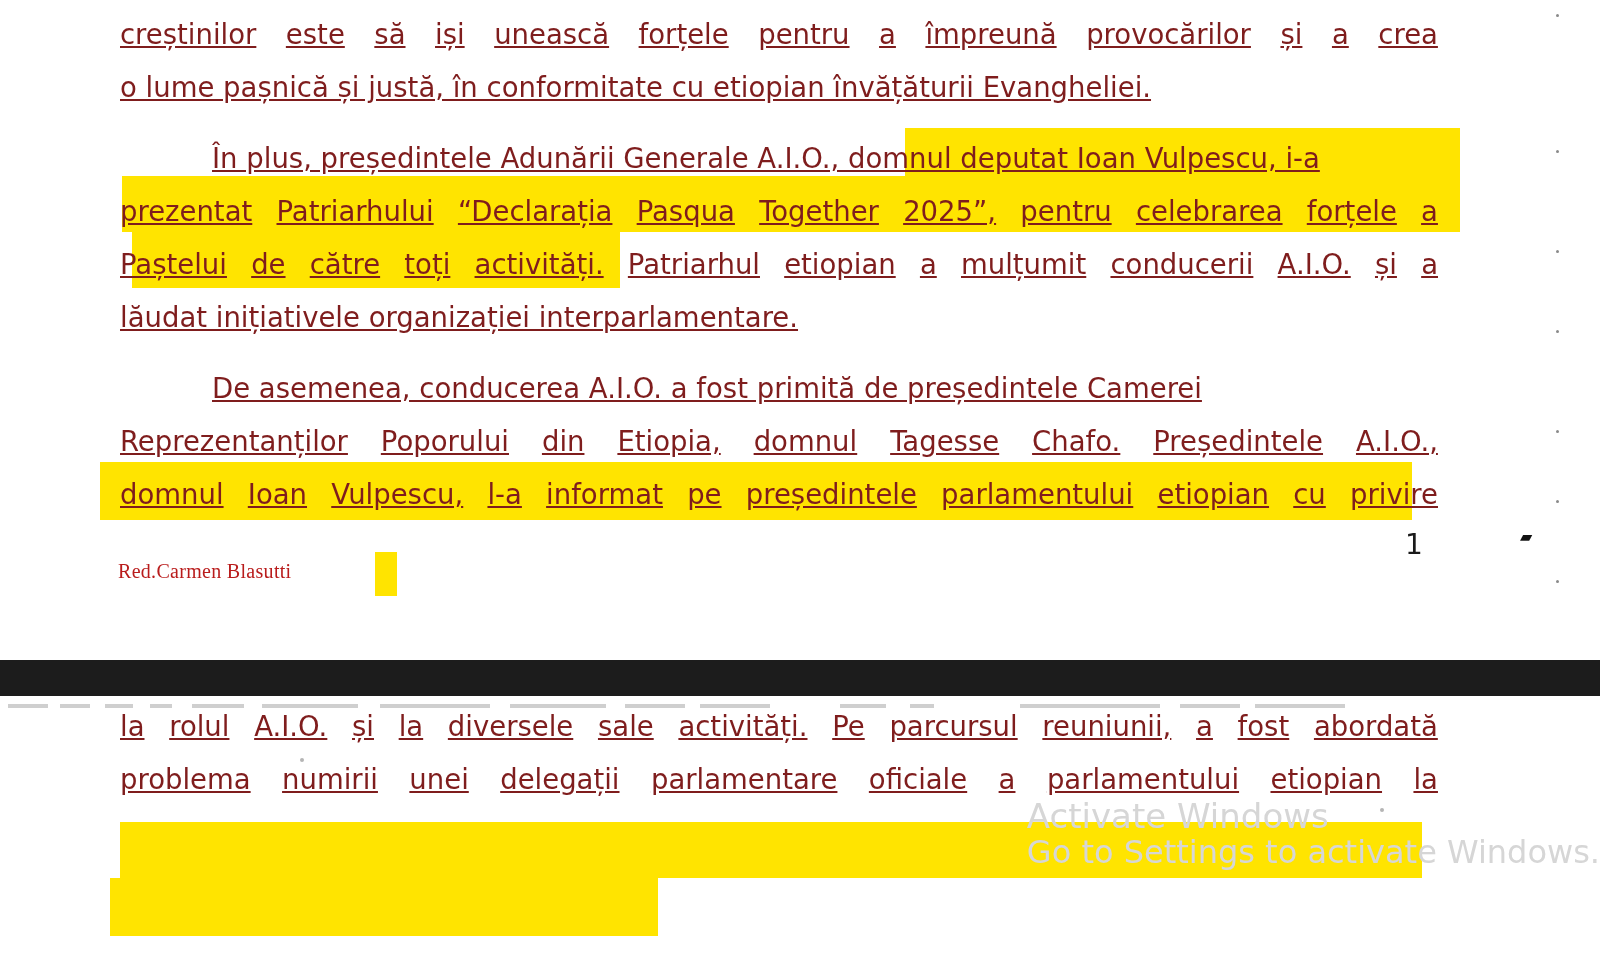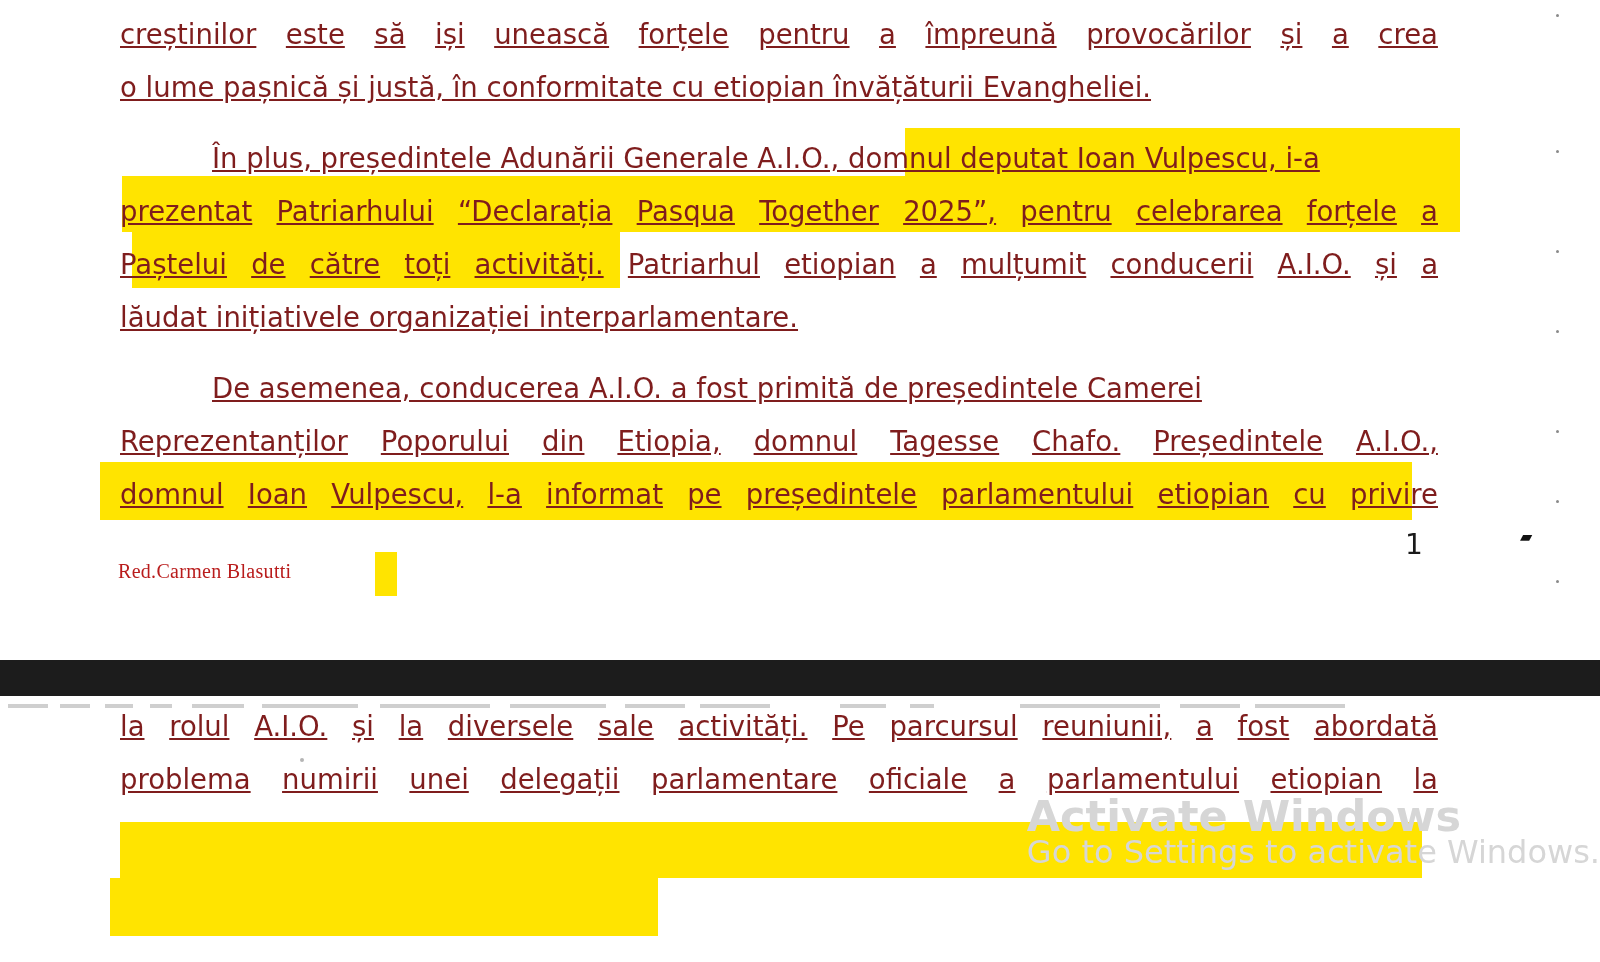--- a/index.html
+++ b/index.html
@@ -162,24 +162,23 @@
   .watermark {
     position: absolute;
     right: 0;
     top: 100px;
     text-align: left;
     color: #d6d6d6;
     font-family: "DejaVu Sans", sans-serif;
     pointer-events: none;
   }
   .watermark .wm-title {
-    font-size: 43px;
+    font-size: 34px;
     line-height: 40px;
     white-space: nowrap;
-    font-weight: bold;
   }
   .watermark .wm-sub {
     font-size: 32px;
     line-height: 32px;
     white-space: nowrap;
   }
 
   .tiny-dot {
     position: absolute;
     width: 4px;

